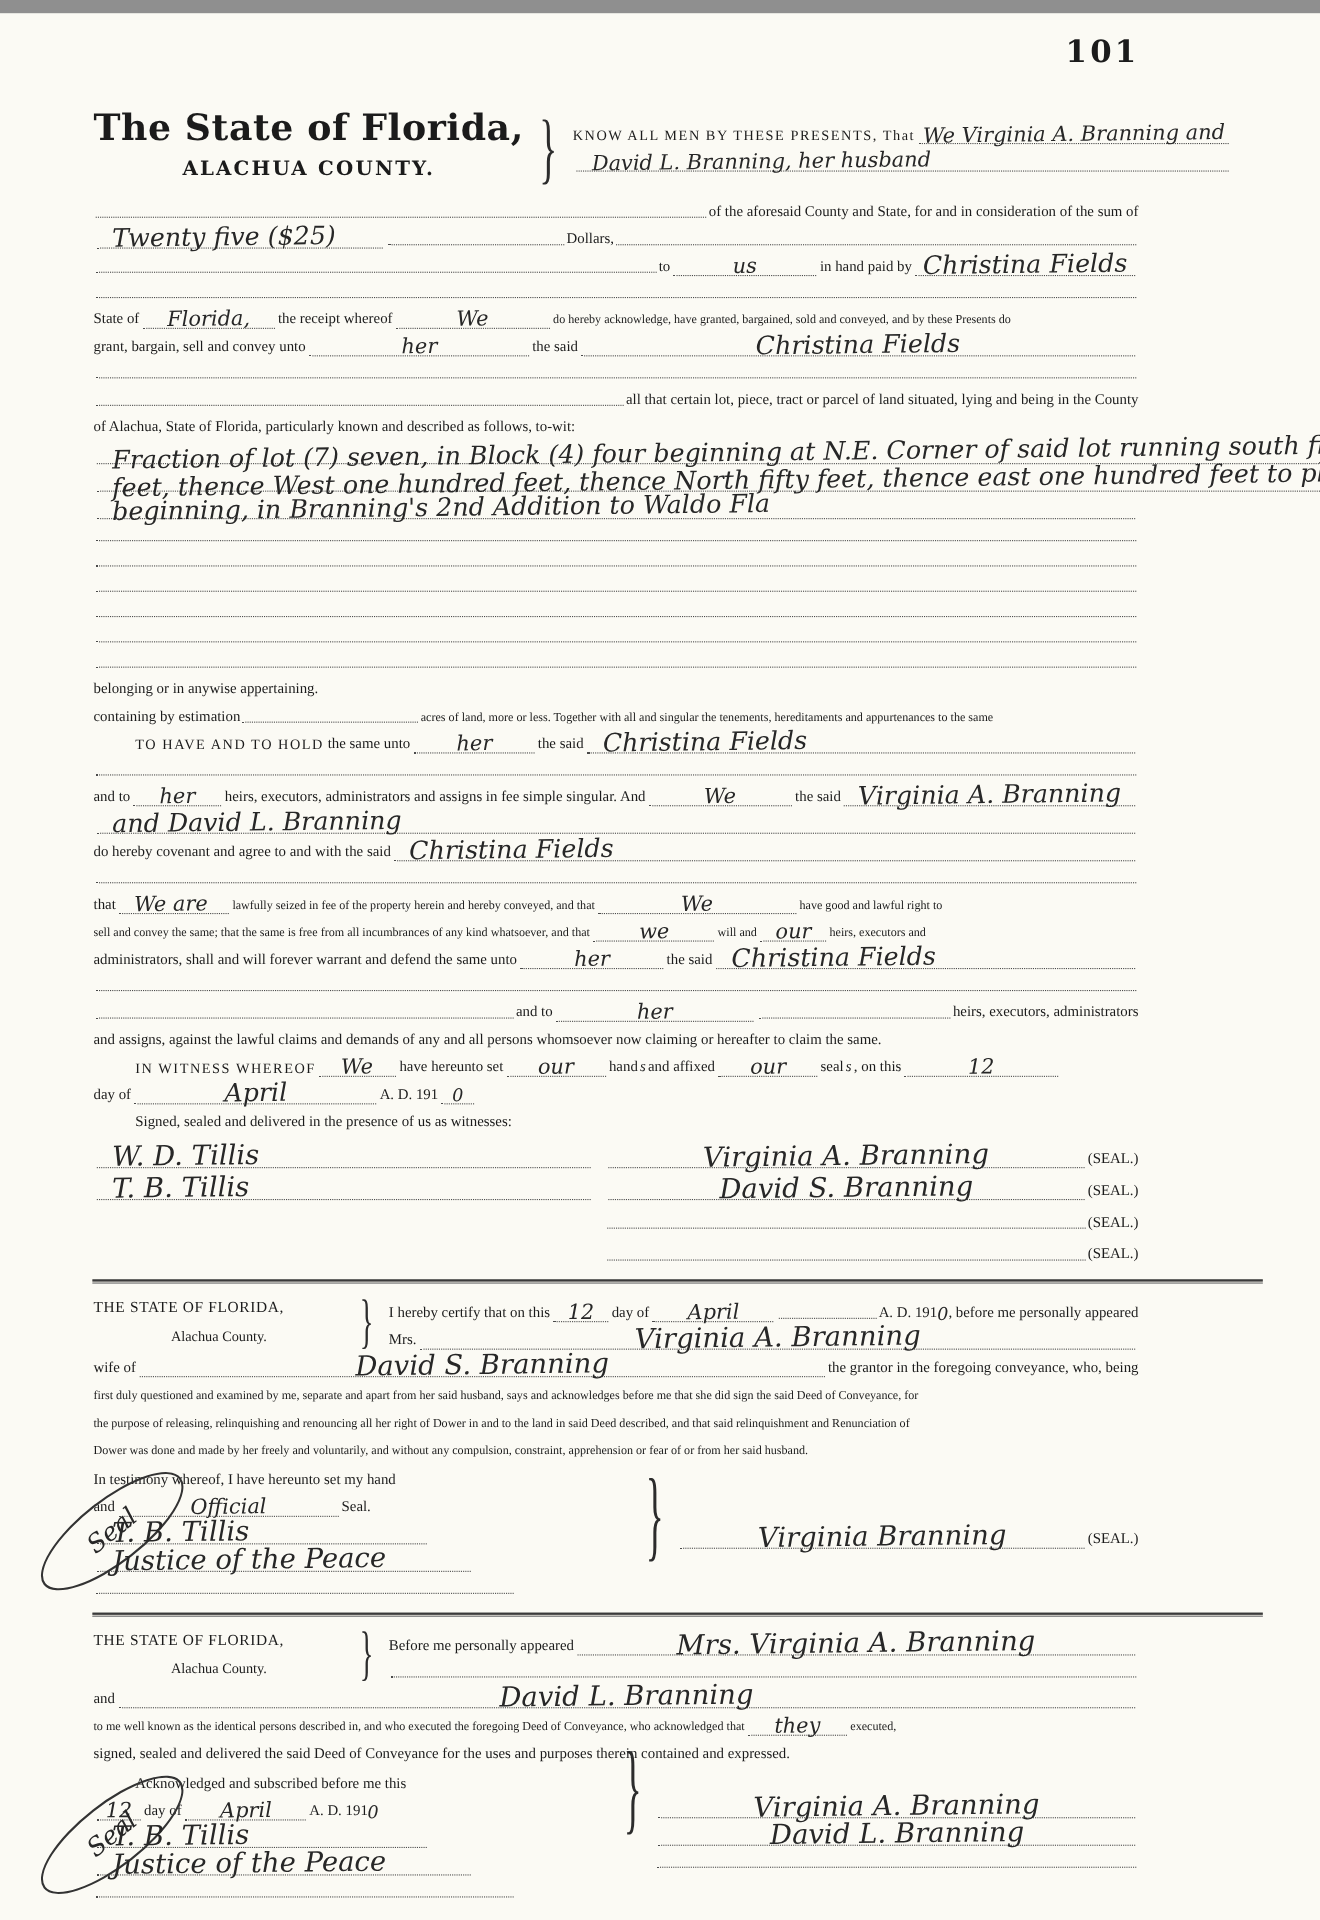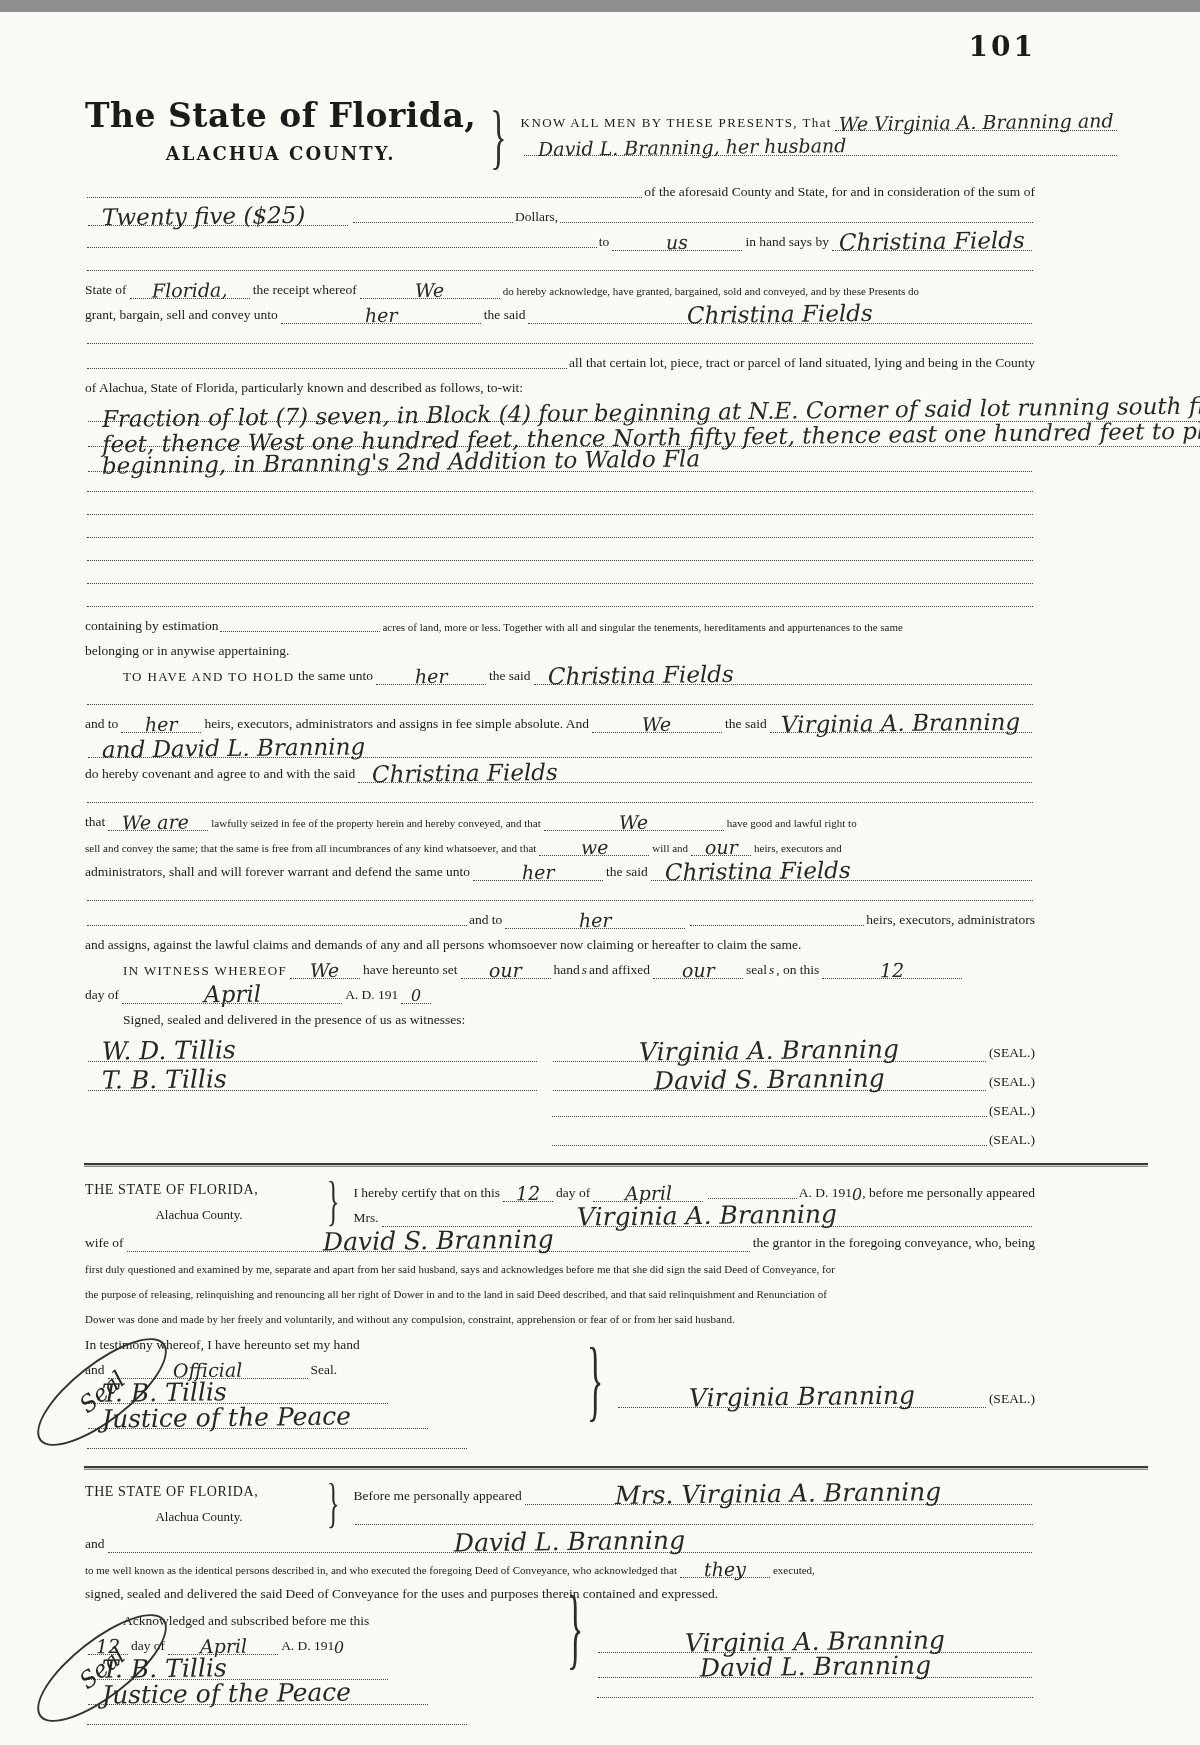--- a/index.html
+++ b/index.html
@@ -94,21 +94,21 @@
       <span class="p">Dollars,</span>
       <span class="f"></span>
     </div>
 
     <div class="ln">
       <span class="f"></span>
       <span class="p">to</span>
       <span class="bl w130">
           <span class="h">us</span>
         </span>
-      <span class="p">in hand says by</span>
+      <span class="p">in hand paid by</span>
       <span class="bl w200">
           <span class="h lg">Christina Fields</span>
         </span>
     </div>
 
     <div class="ln e">
         <span class="f"></span>
       </div>
 
 
@@ -177,27 +177,27 @@
         <span class="f"></span>
       </div>
     <div class="ln e">
         <span class="f"></span>
       </div>
     <div class="ln e">
         <span class="f"></span>
       </div>
 
     <div class="ln">
+      <span class="p">belonging or in anywise appertaining.</span>
+    </div>
+
+    <div class="ln">
       <span class="p">containing by estimation</span>
       <span class="f w160"></span>
       <span class="p xs">acres of land, more or less.  Together with all and singular the tenements, hereditaments and appurtenances to the same</span>
-    </div>
-
-    <div class="ln">
-      <span class="p">belonging or in anywise appertaining.</span>
     </div>
 
     <div class="ln">
       <span class="p sc ind">TO HAVE AND TO HOLD</span>&nbsp;
       <span class="p">the same unto</span>
       <span class="bl w110">
           <span class="h">her</span>
         </span>
       <span class="p">the said</span>
       <span class="bl grow left">
@@ -207,21 +207,21 @@
 
     <div class="ln e">
         <span class="f"></span>
       </div>
 
     <div class="ln">
       <span class="p">and to</span>
       <span class="bl w80">
           <span class="h">her</span>
         </span>
-      <span class="p">heirs, executors, administrators and assigns in fee simple absolute.  And</span>
+      <span class="p">heirs, executors, administrators and assigns in fee simple singular.  And</span>
       <span class="bl w130">
           <span class="h">We</span>
         </span>
       <span class="p">the said</span>
       <span class="bl grow">
           <span class="h lg">Virginia A. Branning</span>
         </span>
     </div>
 
     <div class="ln">

